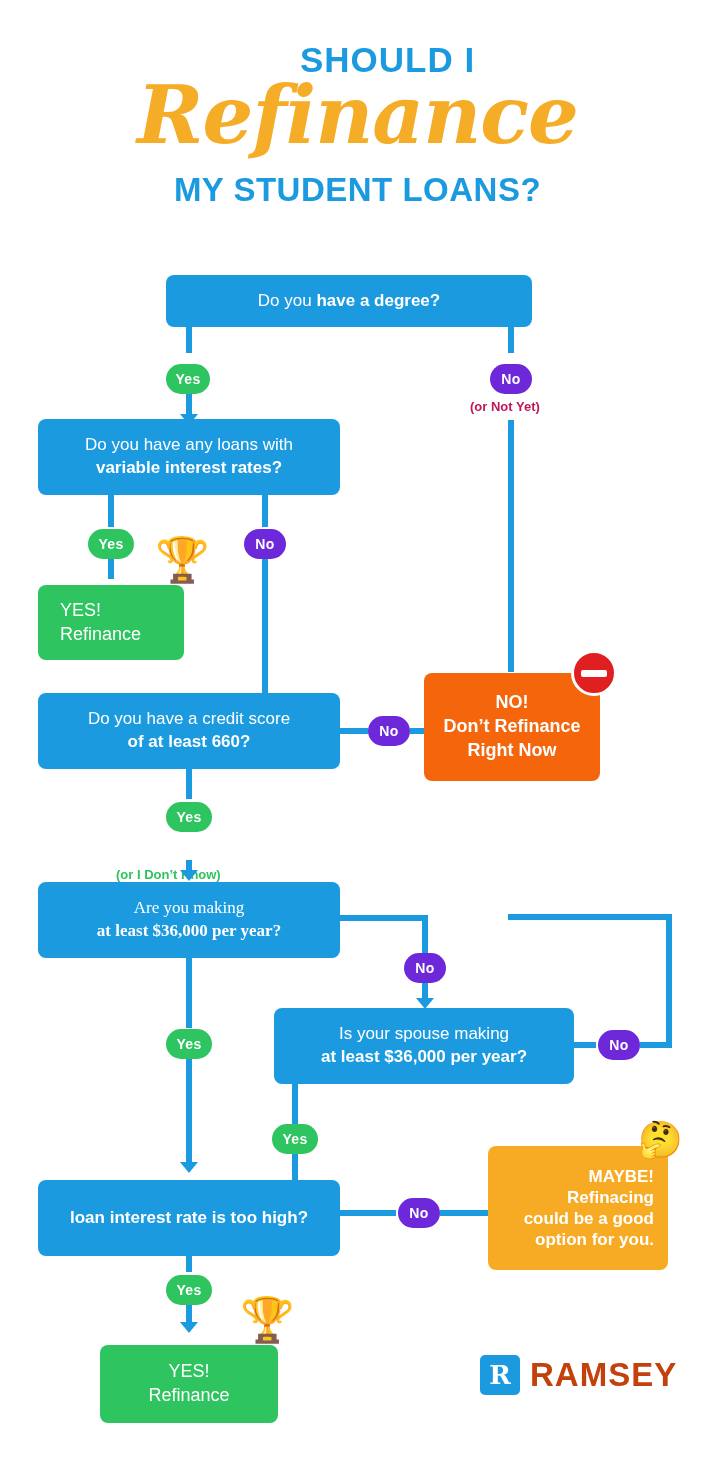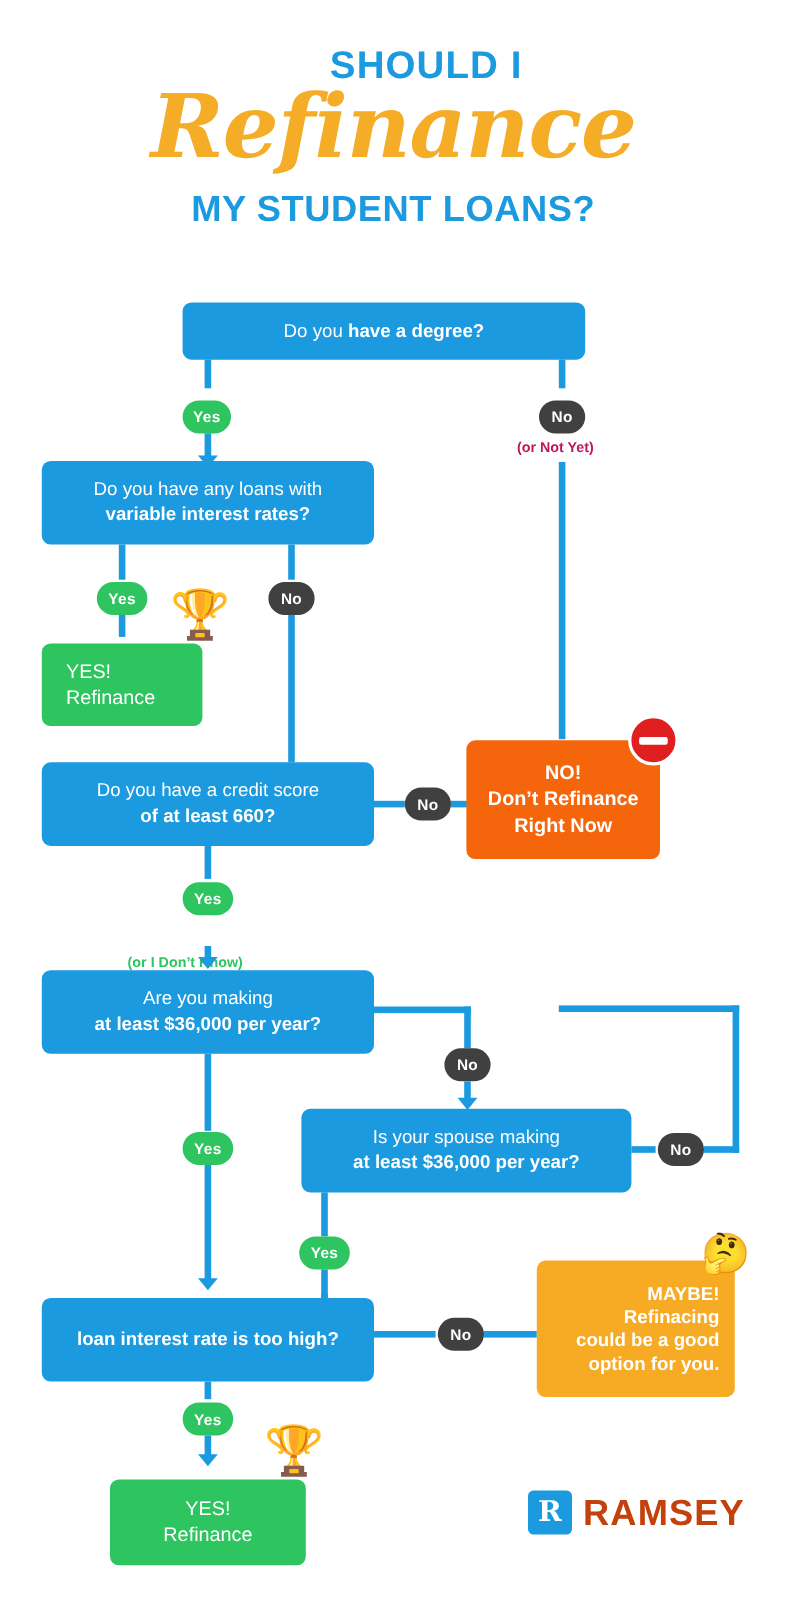--- a/index.html
+++ b/index.html
@@ -120,21 +120,21 @@
     border-radius: 999px;
     color: #fff;
     font-weight: bold;
     font-size: 14px;
     display: flex;
     align-items: center;
     justify-content: center;
     letter-spacing: 0.3px;
   }
   .pill-yes { background: #2ec45f; }
-  .pill-no { background: #404040; }
+  .pill-no { background: #6d28d9; }
 
   .sublabel {
     position: absolute;
     font-size: 13px;
     font-weight: bold;
     white-space: nowrap;
   }
   .sublabel.green-t { color: #2ec45f; }
   .sublabel.orange-t { color: #be185d; }
 
@@ -259,21 +259,21 @@
   <div class="no-entry" style="left:571px; top:650px;">
     <i></i>
   </div>
 
   <div class="ln-v" style="left:186px; top:769px; width:6px; height:30px;"></div>
   <div class="pill pill-yes" style="left:166px; top:802px; width:46px; height:30px;">Yes</div>
   <div class="sublabel green-t" style="left:116px; top:867px;">(or I Don’t Know)</div>
   <div class="ln-v" style="left:186px; top:860px; width:6px; height:12px;"></div>
   <div class="arrow arrow-down" style="left:180px; top:870px;"></div>
 
-  <div class="box blue" style="left:38px; top:882px; width:302px; height:76px;">
+  <div class="box blue" style="left:38px; top:882px; width:302px; height:76px;font-family:Liberation Serif, serif;">
     <span class="ln">Are you making</span>
     <span class="ln b">at least $36,000 per year?</span>
   </div>
 
   <div class="ln-h" style="left:340px; top:915px; width:88px; height:6px;"></div>
   <div class="ln-v" style="left:422px; top:915px; width:6px; height:38px;"></div>
   <div class="pill pill-no" style="left:404px; top:953px; width:42px; height:30px;">No</div>
   <div class="ln-v" style="left:422px; top:983px; width:6px; height:18px;"></div>
   <div class="arrow arrow-down" style="left:416px; top:998px;"></div>
 

